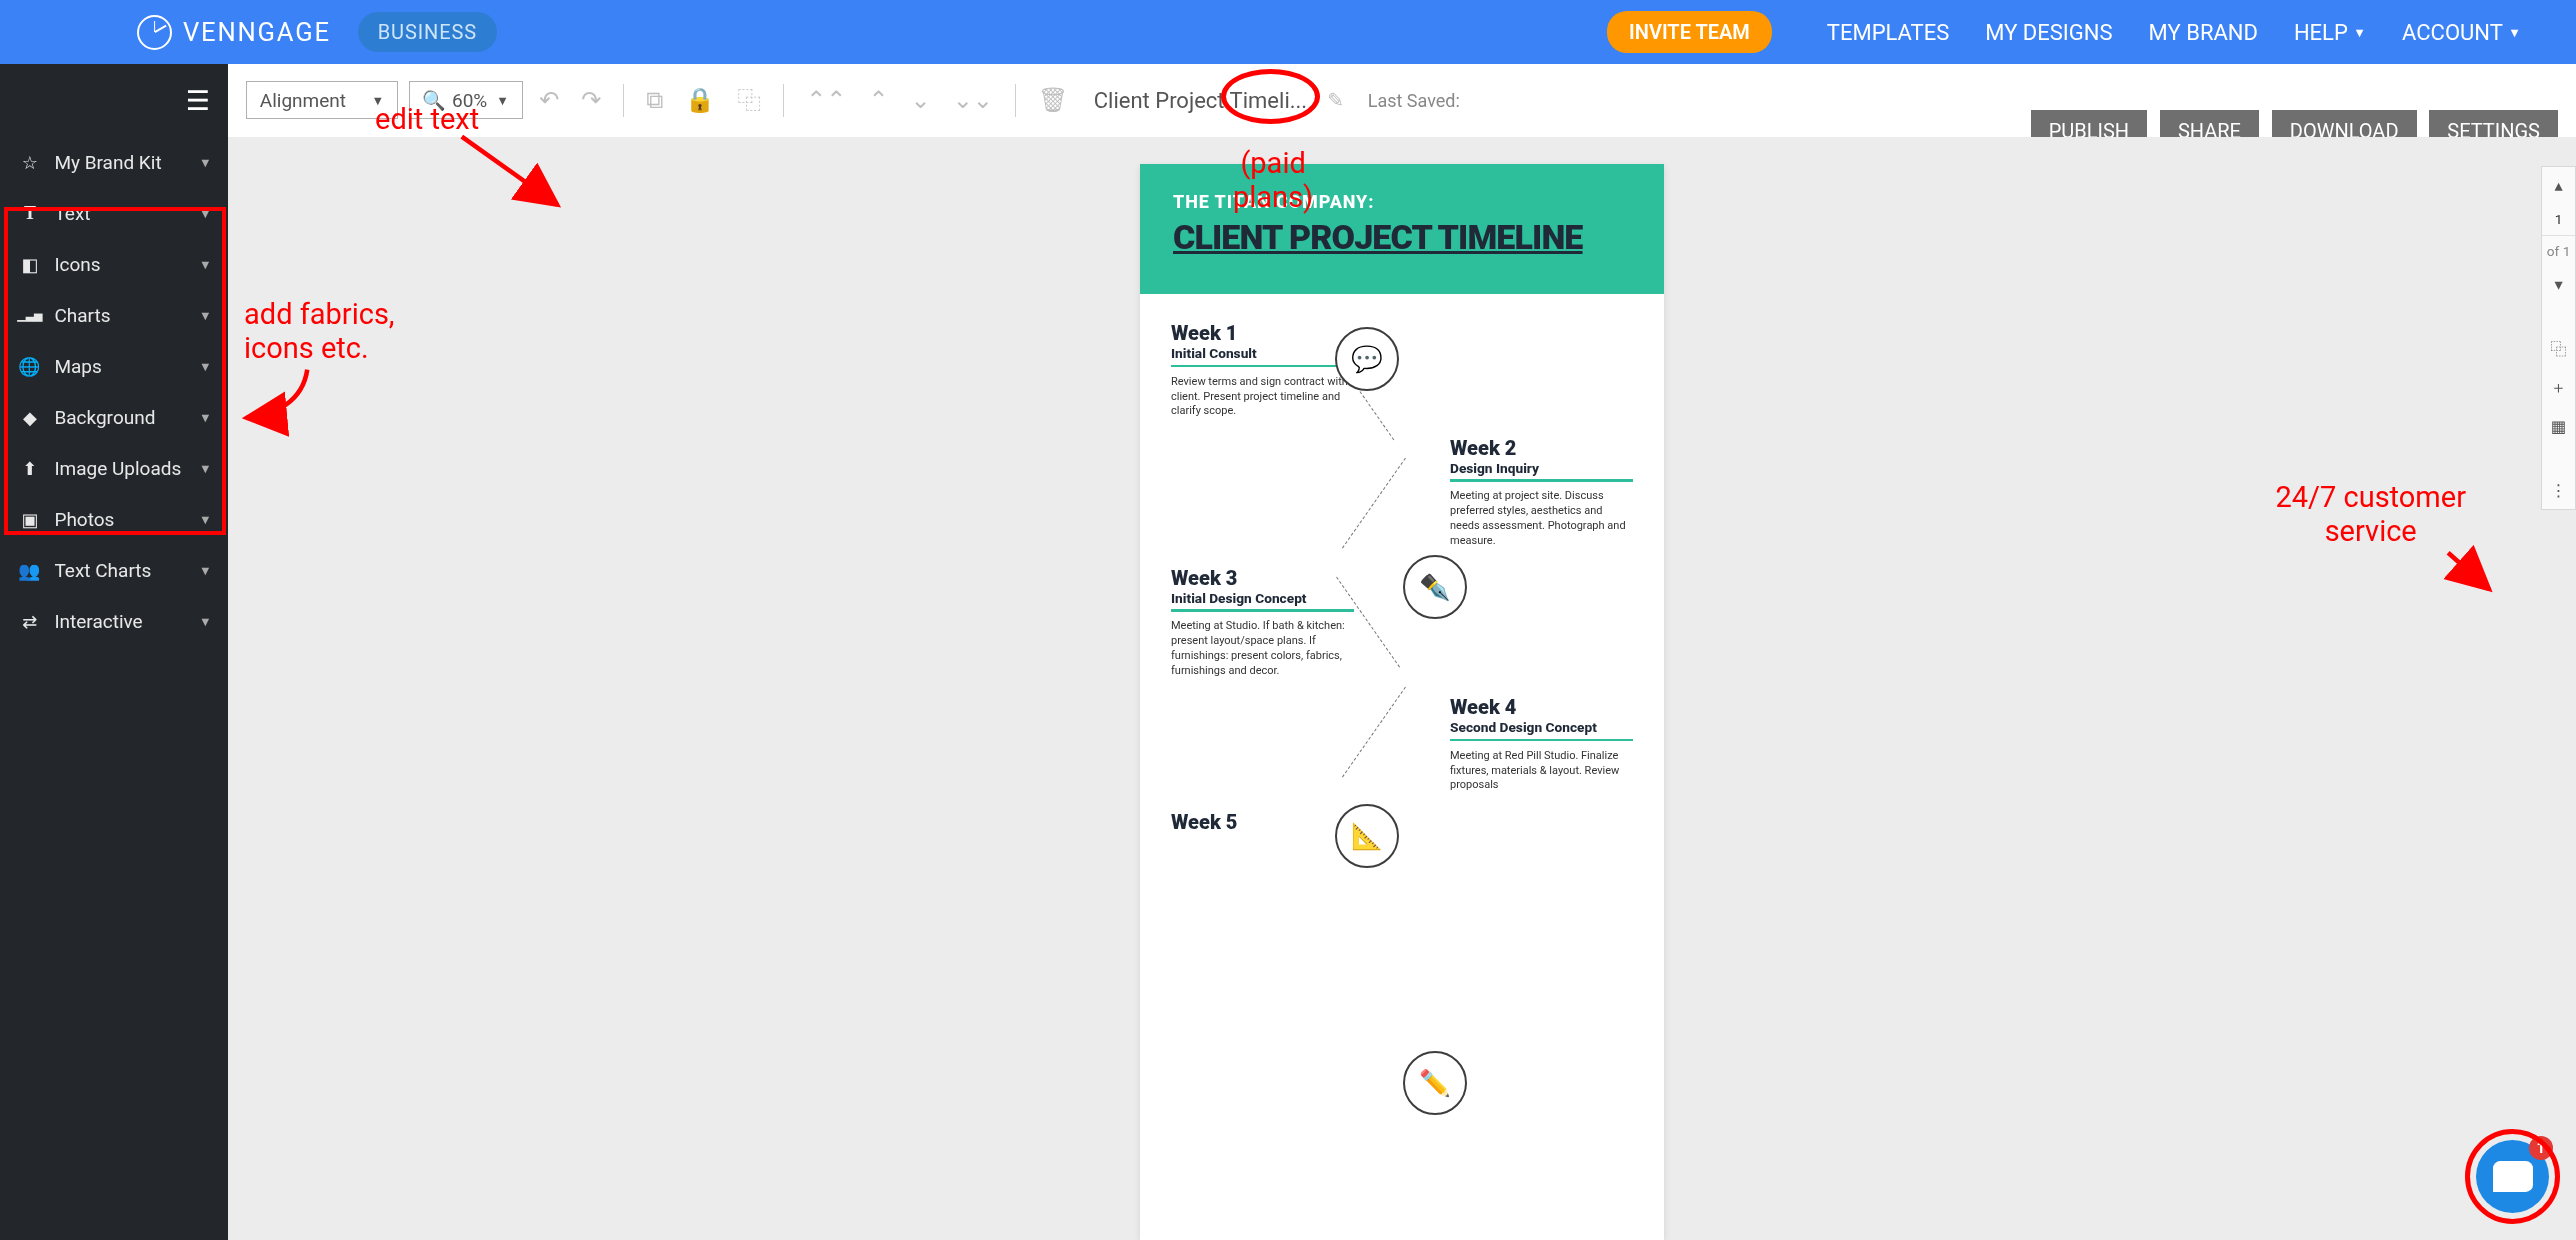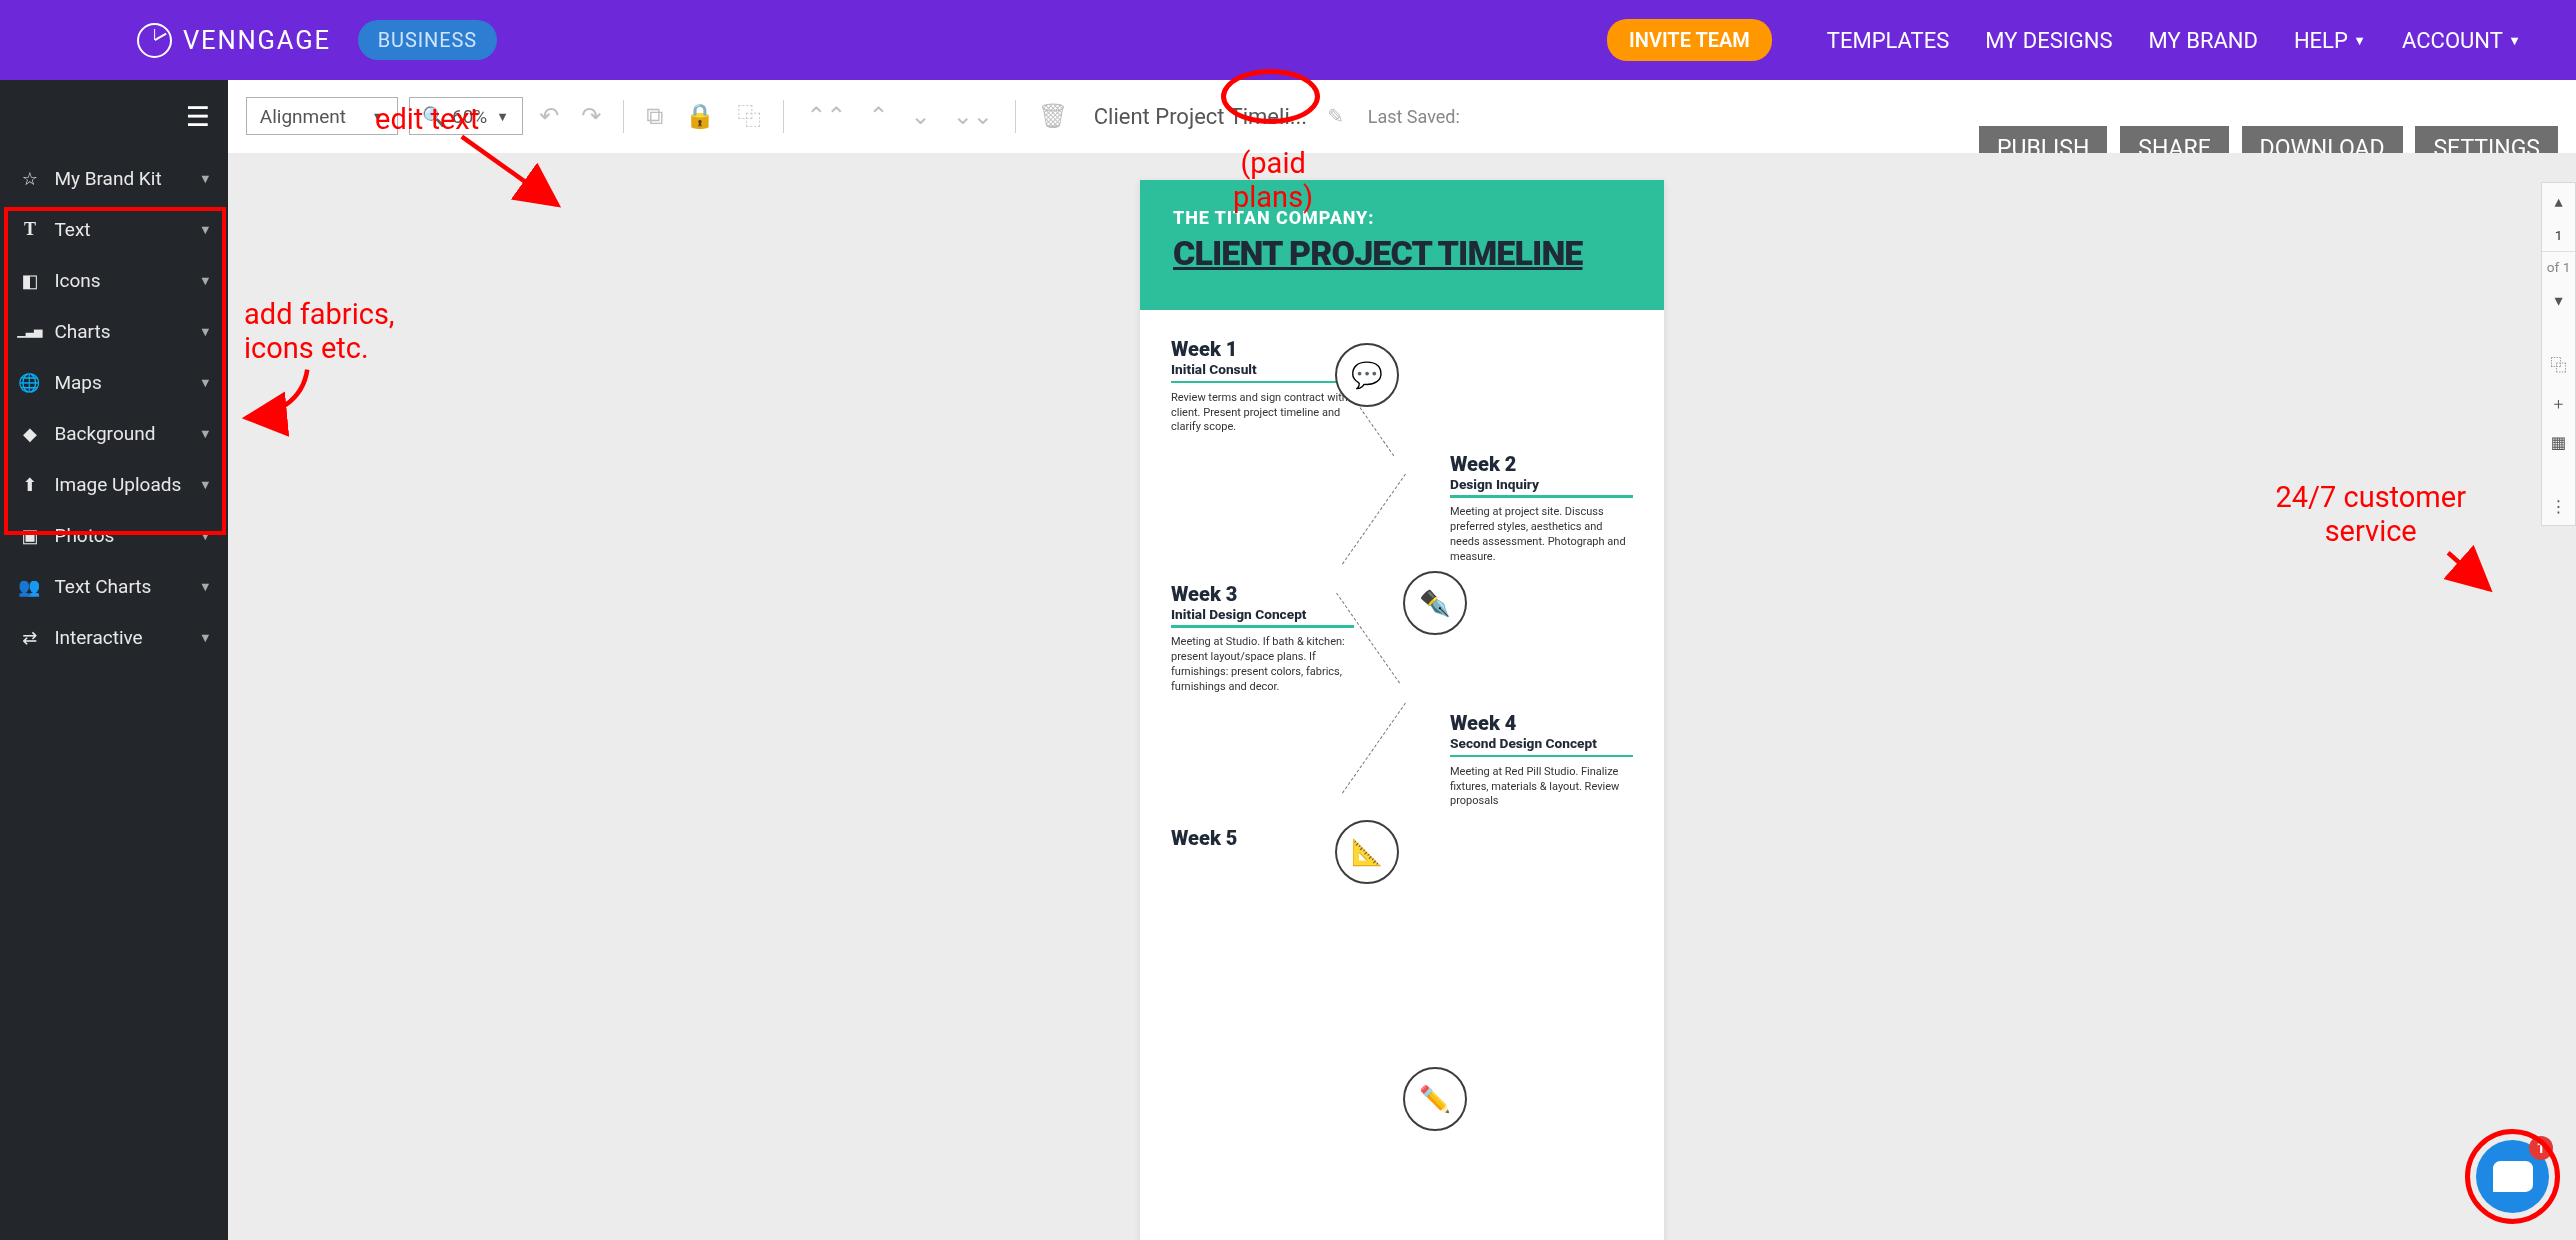--- a/index.html
+++ b/index.html
@@ -1,18 +1,18 @@
 <!DOCTYPE html>
 <html style="font-size:14.6px"><head>
 <meta charset="utf-8">
 <style>
 * { margin:0; padding:0; box-sizing:border-box; font-family:-apple-system,BlinkMacSystemFont,'Segoe UI',Roboto,sans-serif; }
 body { width:2576px; height:1240px; overflow:hidden; background:#fff; position:relative; }
 
-.top-nav { height:80px; background:#6d28d9; display:flex; align-items:center; padding:16px 37px; color:#fff; }
+.top-nav { height:64px; background:#3b82f6; display:flex; align-items:center; padding:16px 37px; color:#fff; }
 .logo-wrap { display:flex; align-items:center; margin-left:100px; }
 .logo-icon { width:35px; height:35px; border:2.7px solid #fff; border-radius:50%; position:relative; margin-right:11px; }
 .logo-icon::after { content:''; position:absolute; width:1.8px; height:11px; background:#fff; top:50%; left:50%; transform-origin:bottom; transform:translate(-50%,-100%); }
 .logo-icon::before { content:''; position:absolute; width:1.8px; height:12.8px; background:#fff; top:50%; left:50%; transform-origin:bottom; transform:translate(-50%,-100%) rotate(60deg); }
 .logo-text { font-size:25.6px; font-weight:400; letter-spacing:1.8px; }
 .plan-badge { margin-left:27px; background:#2D7DD2; color:#CDE5F9; padding:8.2px 20px; border-radius:20px; font-size:20px; letter-spacing:0.9px; }
 .nav-spacer { flex:1; }
 .invite-btn { background:#FF9800; color:#fff; padding:9px 22px; border-radius:20px; font-size:20px; font-weight:600; margin-right:37px; border:none; }
 .nav-link { color:#fff; font-size:22px; margin:0 18px; cursor:pointer; display:flex; align-items:center; }
 .caret { margin-left:5.5px; font-size:12.8px; }
@@ -29,21 +29,21 @@
 .toolbar { height:73px; border-bottom:0.9px solid #fff; display:flex; align-items:center; padding:7.3px 18px; gap:11px; }
 .tb-select { border:0.9px solid #B0B0B0; height:38px; padding:0 12.8px; display:flex; align-items:center; font-size:19px; color:#555; min-width:152px; position:relative; }
 .tb-select .dd { margin-left:auto; font-size:12.8px; }
 .tb-zoom { border:0.9px solid #B0B0B0; height:38px; padding:0 12.8px; display:flex; align-items:center; font-size:19px; color:#555; }
 .tb-icon { color:#BFBFBF; font-size:24px; padding:0 5.5px; }
 .tb-sep { width:0.9px; height:33px; background:#D0D0D0; margin:0 5.5px; }
 .doc-title { font-size:22px; color:#555; margin-left:9px; }
 .edit-pencil { color:#BFBFBF; font-size:20px; margin-left:9px; }
 .last-saved { font-size:18px; color:#888; margin-left:12.8px; }
 .tb-right { position:absolute; right:18px; top:46px; display:flex; gap:12.8px; }
-.gray-btn { background:#6F6F6F; color:#fff; padding:9px 18px; font-size:23px; border:none; cursor:pointer; }
+.gray-btn { background:#6F6F6F; color:#fff; padding:9px 18px; font-size:20px; border:none; cursor:pointer; }
 
 .canvas-area { flex:1; background:#ECECEC; display:flex; justify-content:center; overflow:hidden; position:relative; padding-top:27px; }
 .canvas { width:524px; background:#fff; position:relative; box-shadow:0 1.8px 7.3px rgba(0,0,0,0.1); }
 .canvas-header { background:#2DBE9C; padding:27px 33px 37px; }
 .canvas-sub { color:#fff; font-weight:800; font-size:18px; letter-spacing:0.9px; }
 .canvas-title { color:#1F2937; font-weight:900; font-size:34px; letter-spacing:-0.9px; margin-top:5px;text-decoration:underline; }
 .timeline { padding:27px 31px; position:relative; }
 .week-row { display:flex; margin-bottom:16.4px; position:relative; }
 .week-left { width:183px; }
 .week-right { width:183px; margin-left:auto; }

